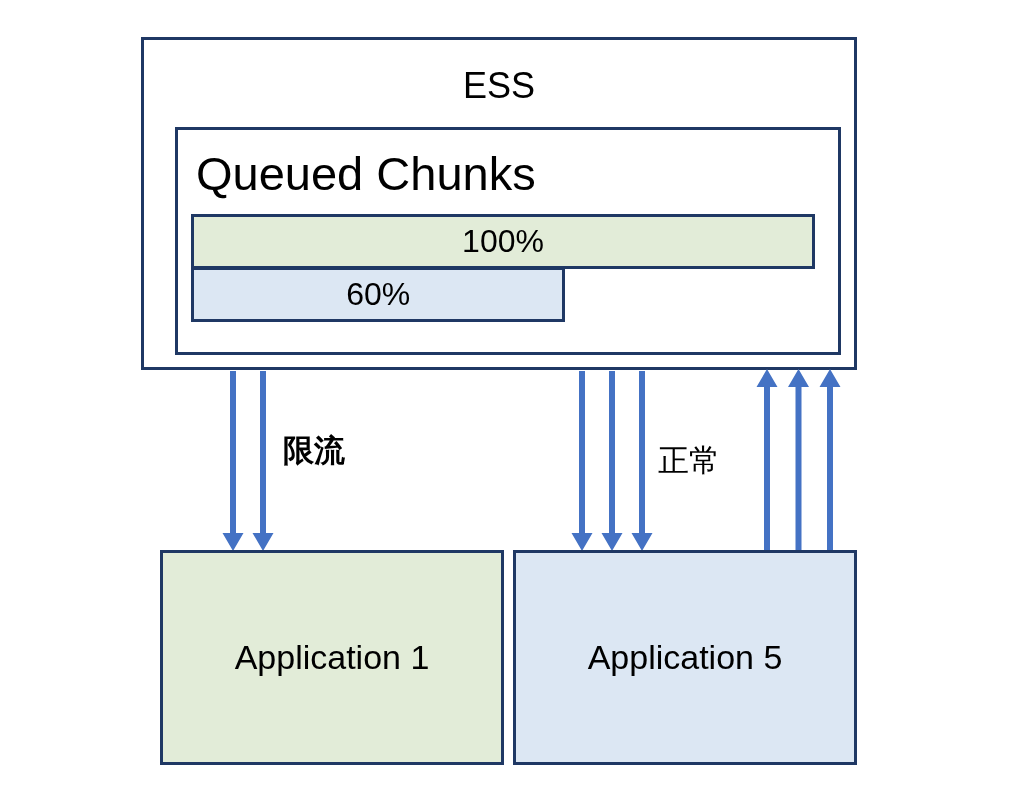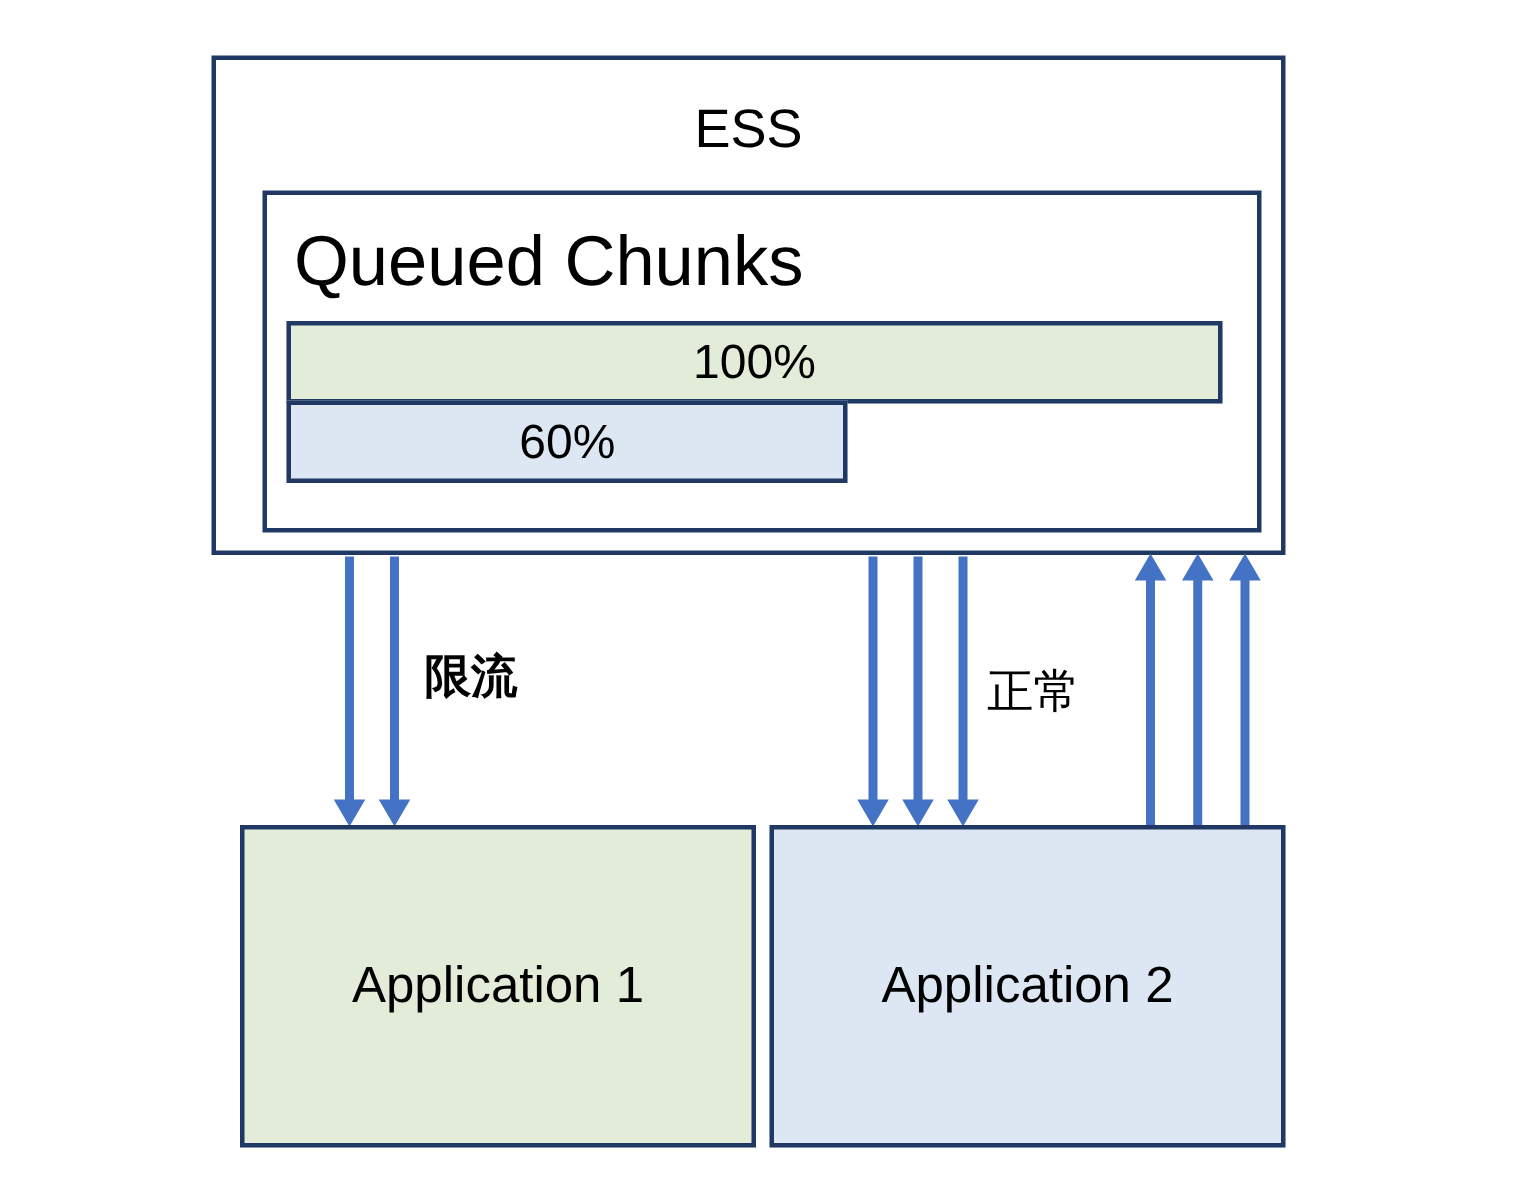--- a/index.html
+++ b/index.html
@@ -124,16 +124,16 @@
       </g>
     </svg>
 
   <div class="flow-label throttle">限流</div>
   <div class="flow-label normal">正常</div>
 
   <div class="box app app1">
     <span>Application 1</span>
   </div>
   <div class="box app app2">
-    <span>Application 2</span>
+    <span>Application 5</span>
   </div>
 
 </div>
 
 </body></html>

